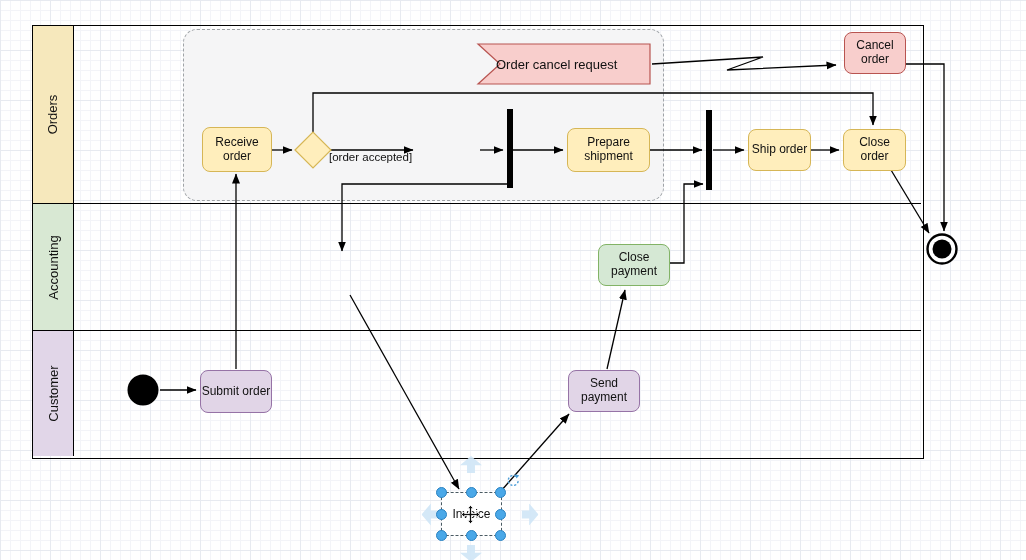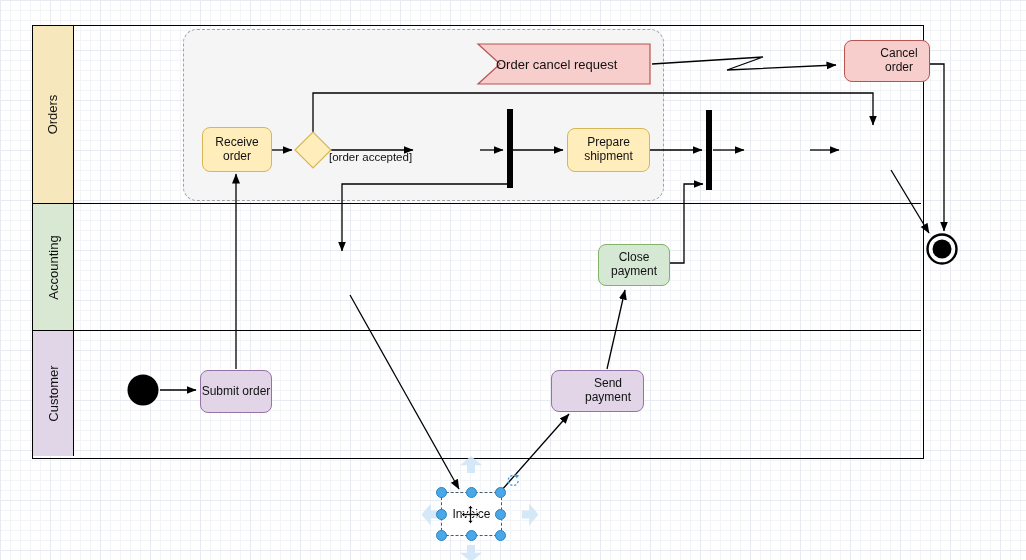--- a/index.html
+++ b/index.html
@@ -102,33 +102,39 @@
     </g>
     <path d="M478,44 L650,44 L650,84 L478,84 L500,64 Z" fill="#f8cecc" stroke="#b85450" stroke-width="1.2"></path>
   </svg>
 
   <div class="abs node yellow" style="left:202px;top:127px;width:68px;height:43px;">
     <span>Receive order</span>
   </div>
   <div class="abs node yellow" style="left:567px;top:128px;width:81px;height:42px;">
     <span>Prepare shipment</span>
   </div>
-  <div class="abs node red" style="left:844px;top:40px;width:60px;height:40px;padding-left:24px;">
+  <div class="abs node yellow" style="left:748px;top:129px;width:61px;height:40px;">
+    <span>Ship order</span>
+  </div>
+  <div class="abs node yellow" style="left:843px;top:129px;width:61px;height:40px;">
+    <span>Close order</span>
+  </div>
+  <div class="abs node red" style="left:844px;top:32px;width:60px;height:40px;">
     <span>Cancel order</span>
   </div>
   <div class="abs banner-label" style="left:496px;top:44px;width:152px;height:40px;">
     <span>Order cancel request</span>
   </div>
   <div class="abs node green" style="left:598px;top:244px;width:70px;height:40px;">
     <span>Close payment</span>
   </div>
   <div class="abs node purple" style="left:200px;top:370px;width:70px;height:41px;">
     <span>Submit order</span>
   </div>
-  <div class="abs node purple" style="left:551px;top:370px;width:70px;height:40px;padding-left:21px;">
+  <div class="abs node purple" style="left:568px;top:370px;width:70px;height:40px;">
     <span>Send payment</span>
   </div>
 
   <div class="abs guard" style="left:329px;top:151px;">[order accepted]</div>
 
   <div class="abs chev" style="left:460px;top:456px;"></div>
   <div class="abs chev" style="left:460px;top:545px;transform:rotate(180deg);"></div>
   <div class="abs chev" style="left:419px;top:506px;transform:rotate(-90deg);"></div>
   <div class="abs chev" style="left:519px;top:506px;transform:rotate(90deg);"></div>
 

